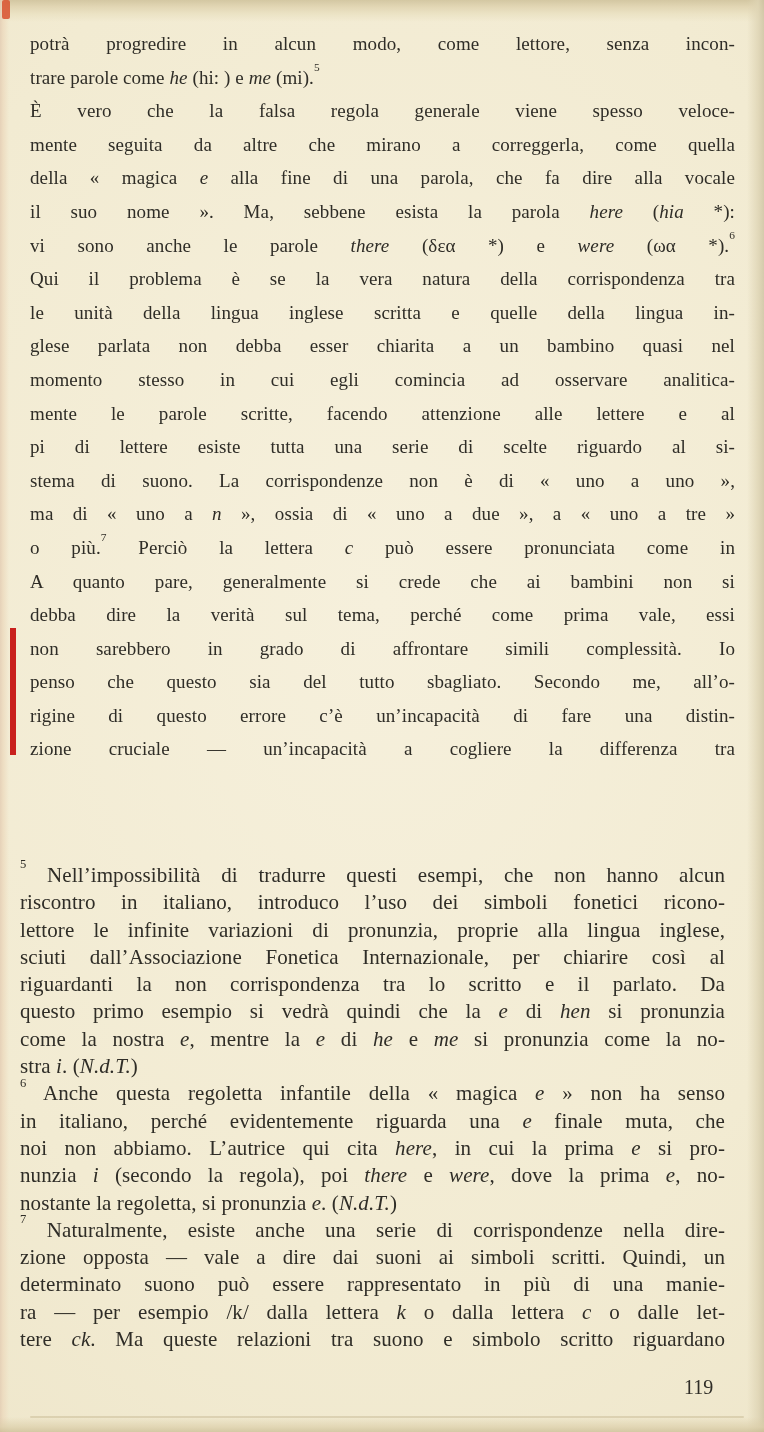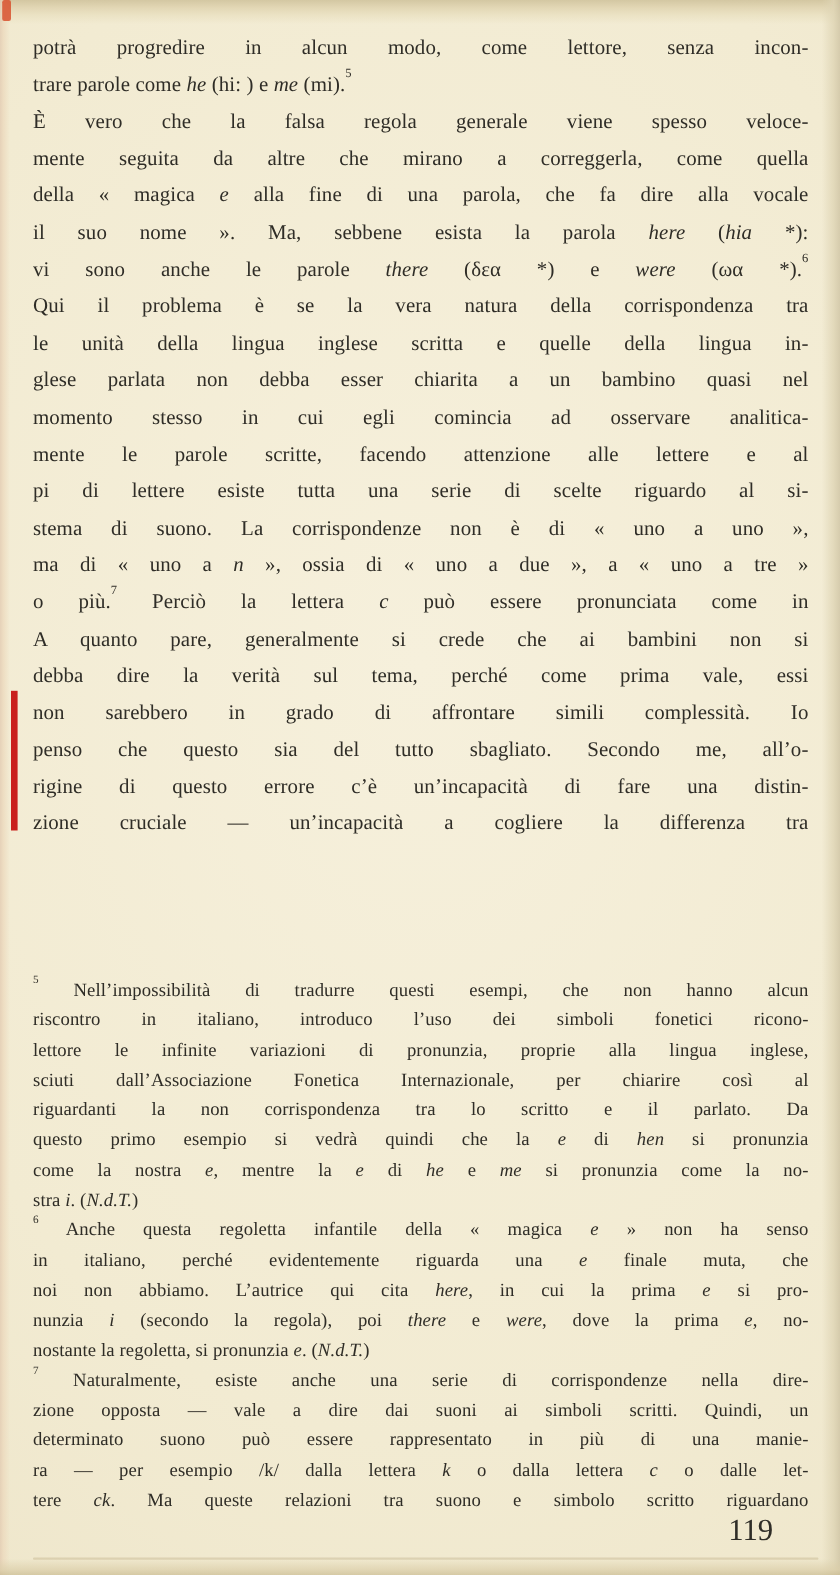--- a/index.html
+++ b/index.html
@@ -83,35 +83,34 @@
   }
   sup {
     font-size: 60%;
     line-height: 0;
     position: relative;
     top: -0.45em;
   }
   
   .footnotes {
     position: absolute;
-    left: 30px; top: 862px; width: 705px;
-    font-size: 17px;
+    left: 20px; top: 862px; width: 705px;
+    font-size: 21px;
     line-height: 27.3px;
     color: #2f2d27;
     letter-spacing: 0.1px;
-    margin-top: 24px;
   }
   .footnotes .line {
     height: 27.3px;
   }
   .pagenum {
     position: absolute;
     top: 1376px;
-    left: 662px;
-    font-size: 28px;
+    left: 684px;
+    font-size: 20px;
     color: #2f2d27;
   }
 </style>
 </head>
 <body style="background: rgb(242, 235, 210);">
 
 <div class="page">
 
   <div class="edge-top"></div>
   <div class="edge-left"></div>

